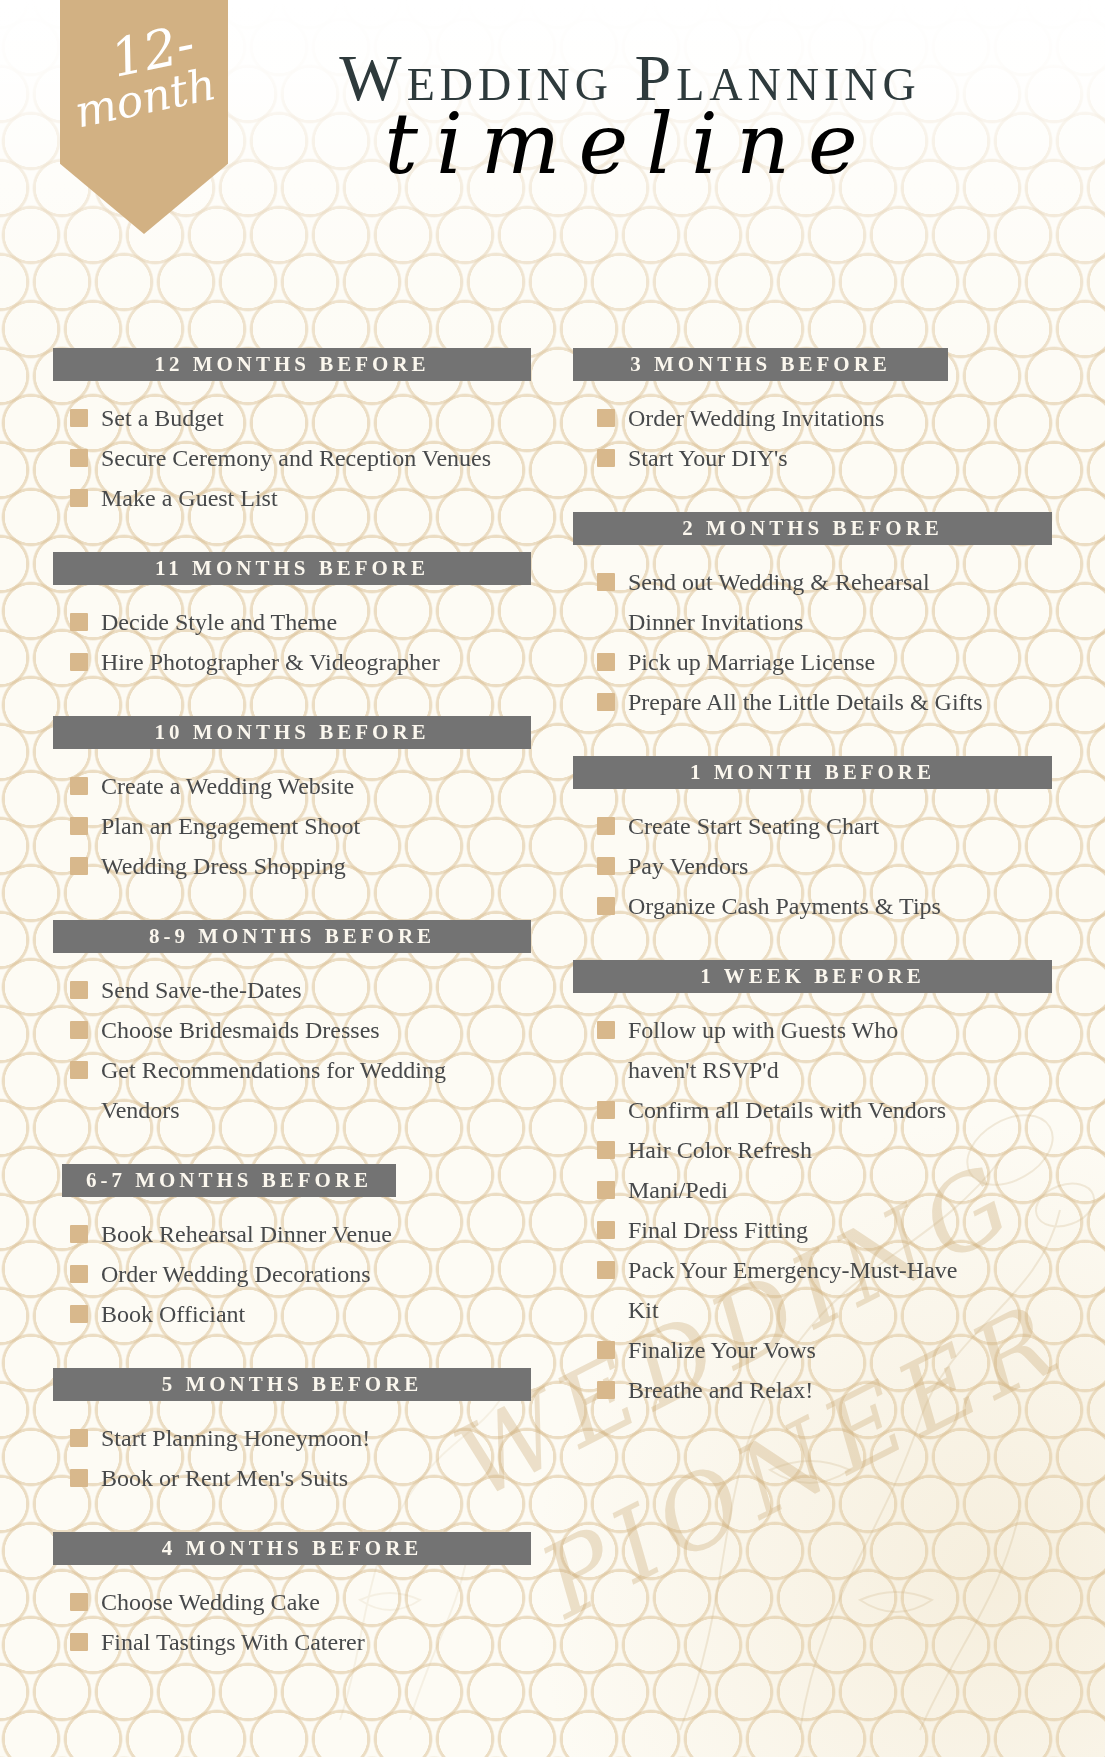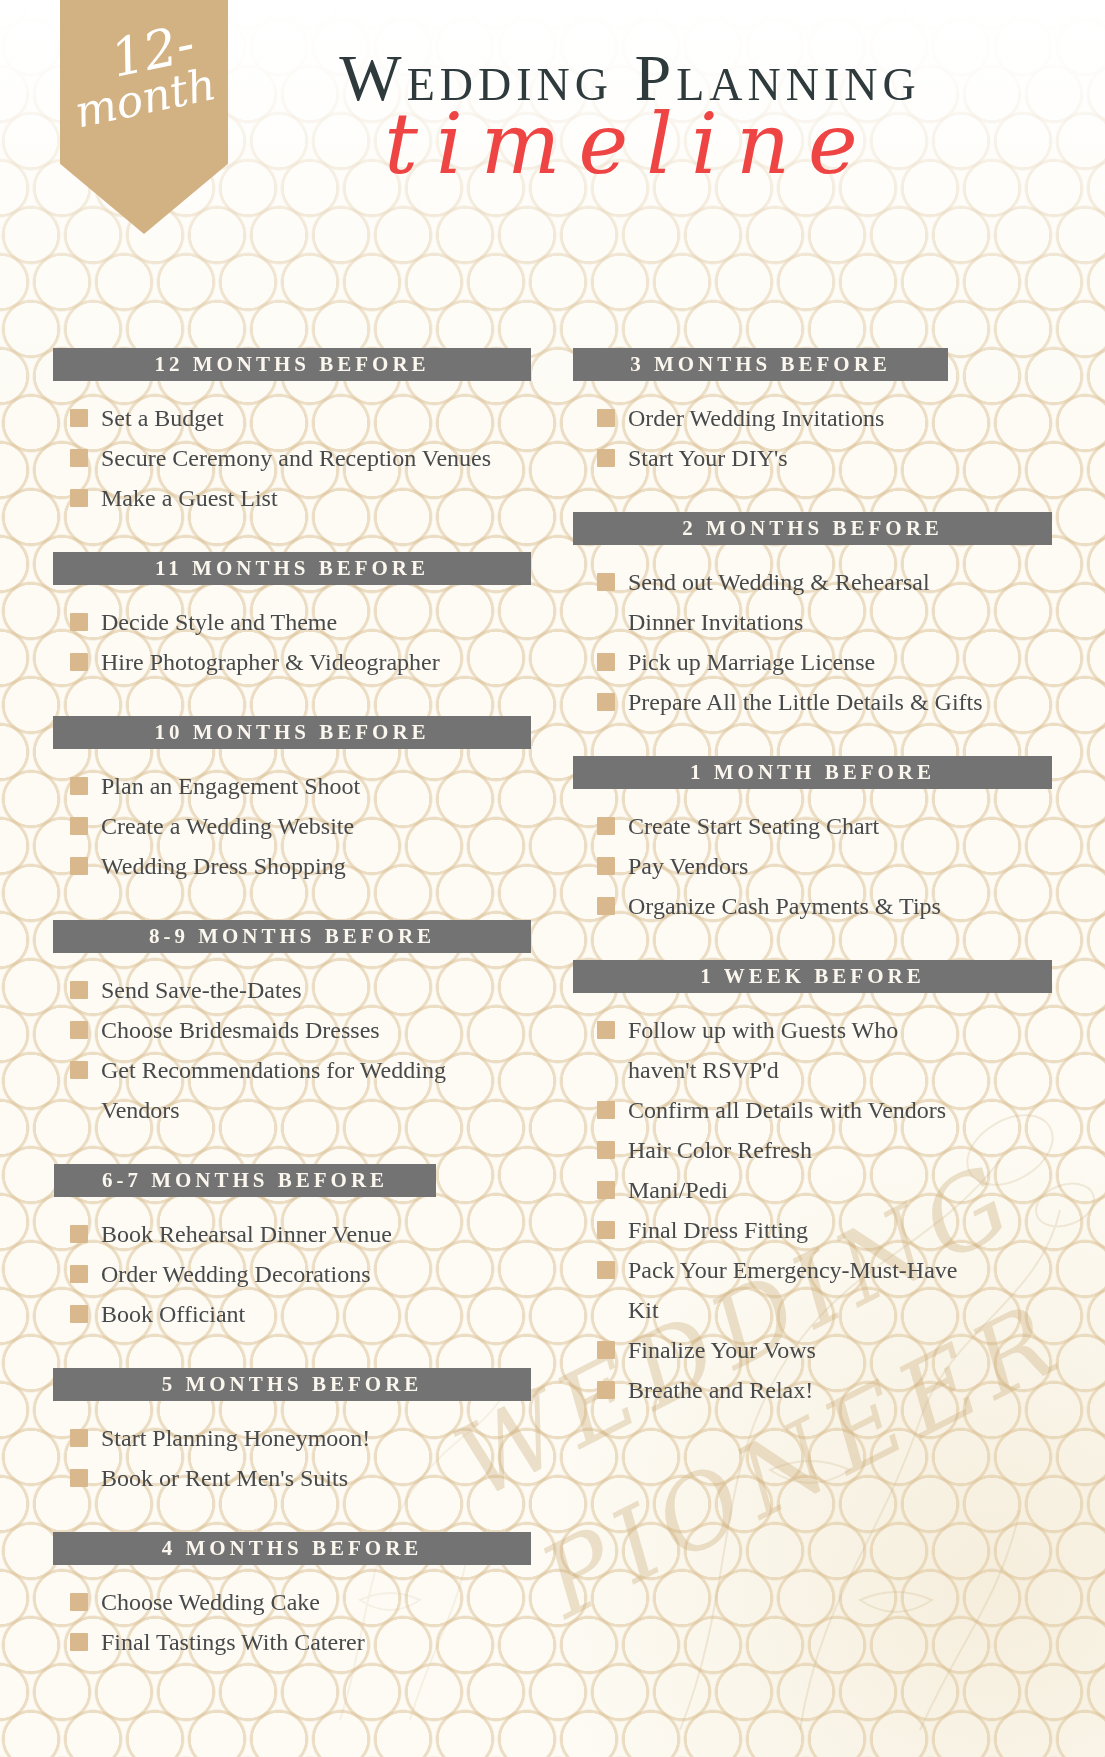--- a/index.html
+++ b/index.html
@@ -38,37 +38,37 @@
   .pennant-line1{font-size:52px;display:block;margin-left:26px;}
   .pennant-line2{font-size:44px;display:block;margin-left:-8px;}
   .title-block{left:235px;top:40px;width:790px;text-align:center;}
   .main-title{
     font-family:"Liberation Serif", serif;
     font-variant:small-caps;font-size:66px;letter-spacing:5px;
     color:#2e3a3c;white-space:nowrap;
   }
   .subtitle{
     font-family:"DejaVu Serif", cursive;font-style:italic;
-    font-size:84px;letter-spacing:18px;color:#ef4444;
+    font-size:84px;letter-spacing:18px;color:#000000;
     margin-top:-14px;line-height:1;
   }
 
   
   .col{top:348px;}
   .col-left{left:53px;width:478px;}
   .col-right{left:573px;width:479px;}
   .section{margin-bottom:34px;}
   .bar{
     height:33px;background:#737373;color:#fbf7ee;
     display:flex;align-items:center;justify-content:center;
     font-family:"Liberation Serif", serif;font-weight:700;
     font-size:21px;letter-spacing:4px;margin-bottom:17px;white-space:nowrap;
   }
   .col-right .section:nth-child(1) .bar{width:375px;}
-  .col-left  .section:nth-child(5) .bar{width:382px;margin-left:1px;}
+  .col-left  .section:nth-child(5) .bar{width:334px;margin-left:9px;}
   .item{display:flex;align-items:flex-start;}
   .col-left  .item{padding-left:17px;}
   .col-right .item{padding-left:24px;}
   .checkbox{
     flex:0 0 18px;width:18px;height:18px;margin-top:11px;margin-right:13px;
     background:#d8b88c;border-radius:1px;
   }
   .item-text{
     font-family:"Liberation Serif", serif;font-size:24px;line-height:40px;
     color:#47494b;white-space:pre-line;
@@ -128,25 +128,25 @@
       </div>
       <div class="item">
         <span class="checkbox"></span>
         <span class="item-text">Hire Photographer &amp; Videographer</span>
       </div>
     </div>
     <div class="section">
       <div class="bar">10 MONTHS BEFORE</div>
       <div class="item">
         <span class="checkbox"></span>
+        <span class="item-text">Create a Wedding Website</span>
+      </div>
+      <div class="item">
+        <span class="checkbox"></span>
         <span class="item-text">Plan an Engagement Shoot</span>
-      </div>
-      <div class="item">
-        <span class="checkbox"></span>
-        <span class="item-text">Create a Wedding Website</span>
       </div>
       <div class="item">
         <span class="checkbox"></span>
         <span class="item-text">Wedding Dress Shopping</span>
       </div>
     </div>
     <div class="section">
       <div class="bar">8-9 MONTHS BEFORE</div>
       <div class="item">
         <span class="checkbox"></span>

